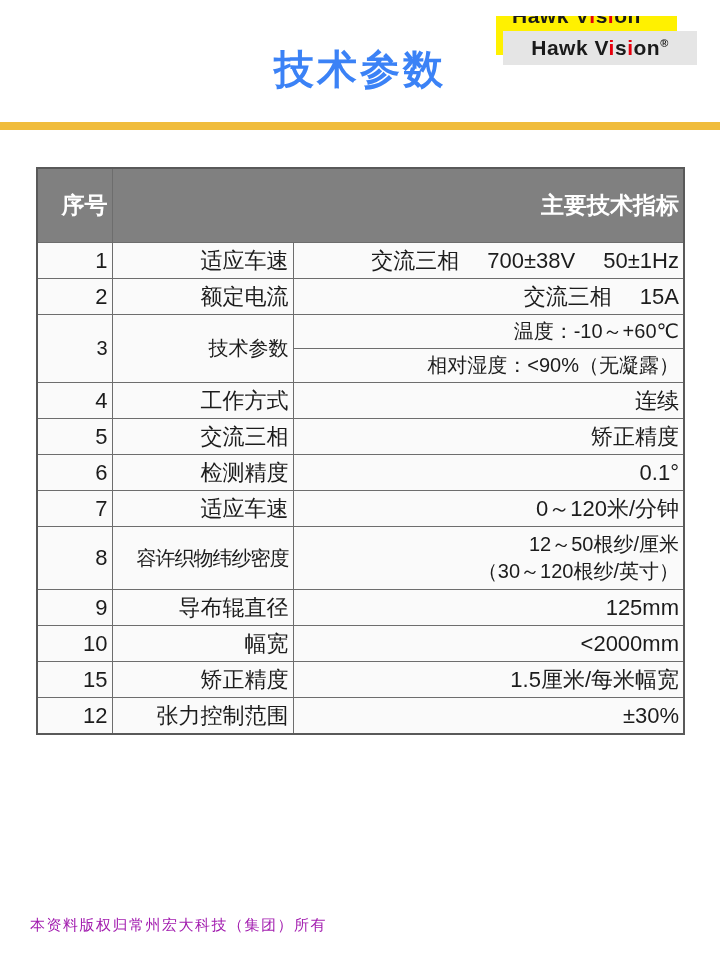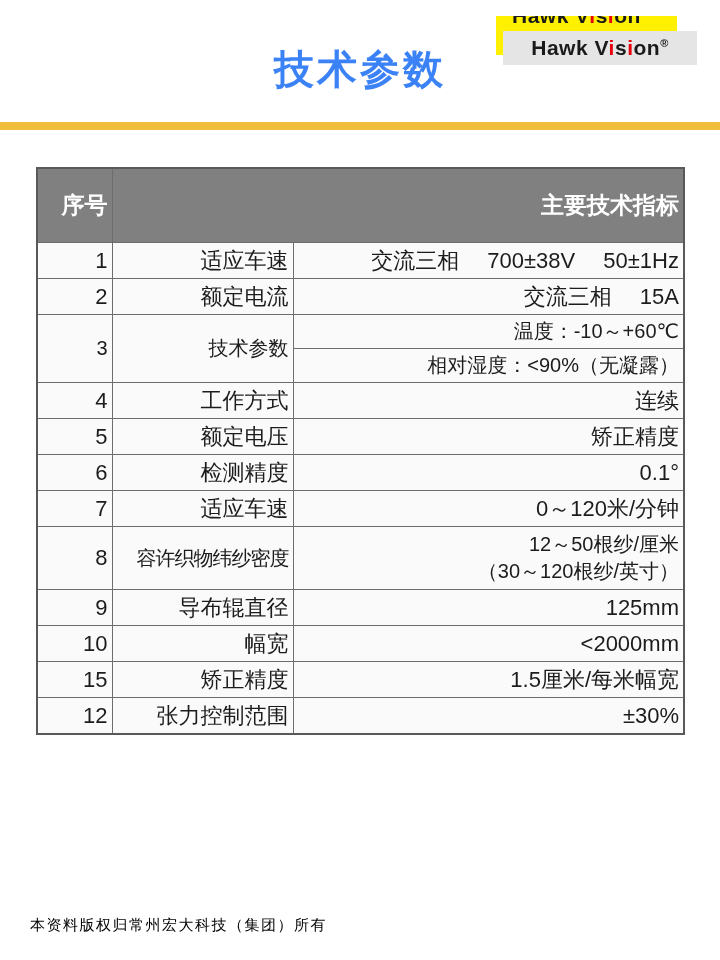--- a/index.html
+++ b/index.html
@@ -94,21 +94,21 @@
   td.cell-label-sm{font-size:20px;letter-spacing:-1px;}
   td.cell-value-sm{font-size:20px;line-height:1.35;border-radius:6px;}
 
   
   .footer-copyright{
     position:absolute;
     left:30px;top:916px;
     font-family:"Liberation Serif","DejaVu Serif",serif;
     font-size:15px;
     letter-spacing:1.5px;
-    color:#000000;
+    color:#a21caf;
   }
 </style>
 </head>
 <body>
 
 <div class="slide">
 
   <div class="page-title">技术参数</div>
 
   <div class="logo-wrap">
@@ -153,21 +153,21 @@
       <tr class="r-sub">
         <td>相对湿度：&lt;90%（无凝露）</td>
       </tr>
       <tr class="r-std">
         <td class="cell-no">4</td>
         <td>工作方式</td>
         <td>连续</td>
       </tr>
       <tr class="r-std">
         <td class="cell-no">5</td>
-        <td>额定电压</td>
+        <td>交流三相</td>
         <td>矫正精度</td>
       </tr>
       <tr class="r-std">
         <td class="cell-no">6</td>
         <td>检测精度</td>
         <td>0.1°</td>
       </tr>
       <tr class="r-std">
         <td class="cell-no">7</td>
         <td>适应车速</td>

